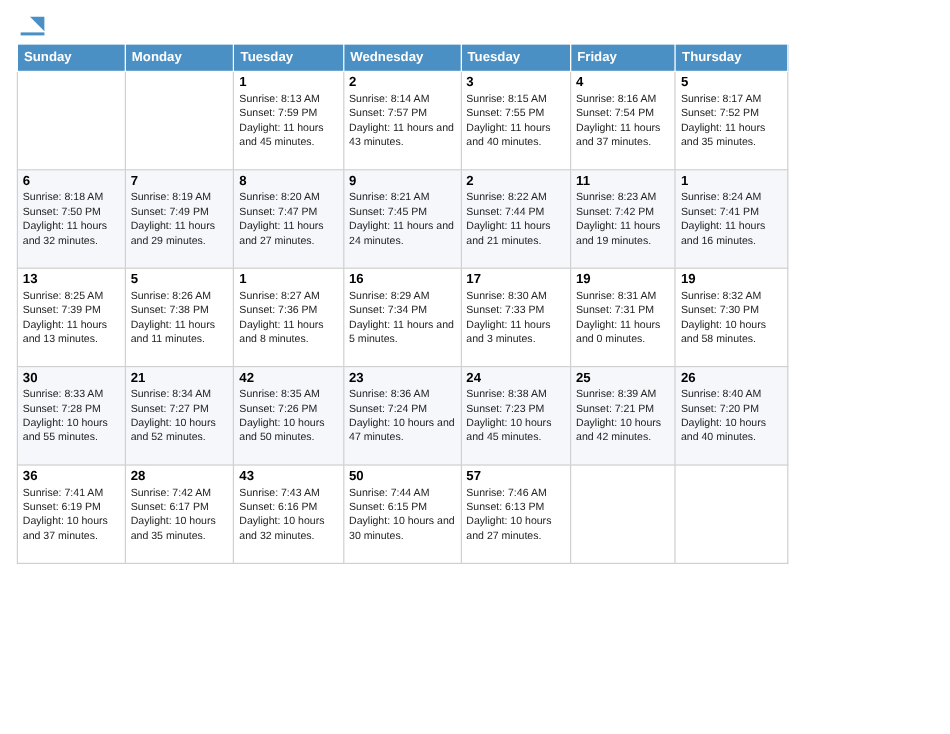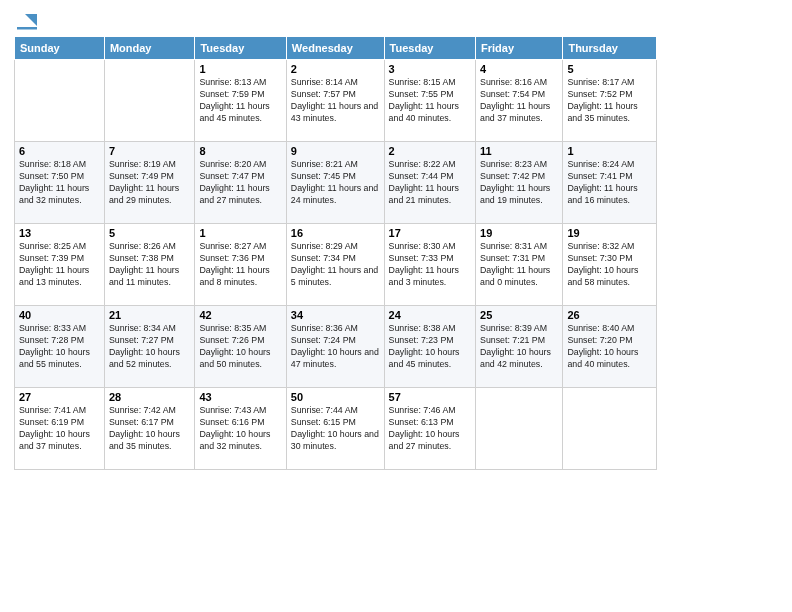--- a/index.html
+++ b/index.html
@@ -194,51 +194,51 @@
             <span class="day-num">19</span>
             <div class="day-info">Sunrise: 8:31 AM<br>Sunset: 7:31 PM<br>Daylight: 11 hours and 0 minutes.</div>
           </td>
           <td>
             <span class="day-num">19</span>
             <div class="day-info">Sunrise: 8:32 AM<br>Sunset: 7:30 PM<br>Daylight: 10 hours and 58 minutes.</div>
           </td>
         </tr>
         <tr>
           <td>
-            <span class="day-num">40</span>
+            <span class="day-num">30</span>
             <div class="day-info">Sunrise: 8:33 AM<br>Sunset: 7:28 PM<br>Daylight: 10 hours and 55 minutes.</div>
           </td>
           <td>
             <span class="day-num">21</span>
             <div class="day-info">Sunrise: 8:34 AM<br>Sunset: 7:27 PM<br>Daylight: 10 hours and 52 minutes.</div>
           </td>
           <td>
             <span class="day-num">42</span>
             <div class="day-info">Sunrise: 8:35 AM<br>Sunset: 7:26 PM<br>Daylight: 10 hours and 50 minutes.</div>
           </td>
           <td>
-            <span class="day-num">34</span>
+            <span class="day-num">23</span>
             <div class="day-info">Sunrise: 8:36 AM<br>Sunset: 7:24 PM<br>Daylight: 10 hours and 47 minutes.</div>
           </td>
           <td>
             <span class="day-num">24</span>
             <div class="day-info">Sunrise: 8:38 AM<br>Sunset: 7:23 PM<br>Daylight: 10 hours and 45 minutes.</div>
           </td>
           <td>
             <span class="day-num">25</span>
             <div class="day-info">Sunrise: 8:39 AM<br>Sunset: 7:21 PM<br>Daylight: 10 hours and 42 minutes.</div>
           </td>
           <td>
             <span class="day-num">26</span>
             <div class="day-info">Sunrise: 8:40 AM<br>Sunset: 7:20 PM<br>Daylight: 10 hours and 40 minutes.</div>
           </td>
         </tr>
         <tr>
           <td>
-            <span class="day-num">27</span>
+            <span class="day-num">36</span>
             <div class="day-info">Sunrise: 7:41 AM<br>Sunset: 6:19 PM<br>Daylight: 10 hours and 37 minutes.</div>
           </td>
           <td>
             <span class="day-num">28</span>
             <div class="day-info">Sunrise: 7:42 AM<br>Sunset: 6:17 PM<br>Daylight: 10 hours and 35 minutes.</div>
           </td>
           <td>
             <span class="day-num">43</span>
             <div class="day-info">Sunrise: 7:43 AM<br>Sunset: 6:16 PM<br>Daylight: 10 hours and 32 minutes.</div>
           </td>

